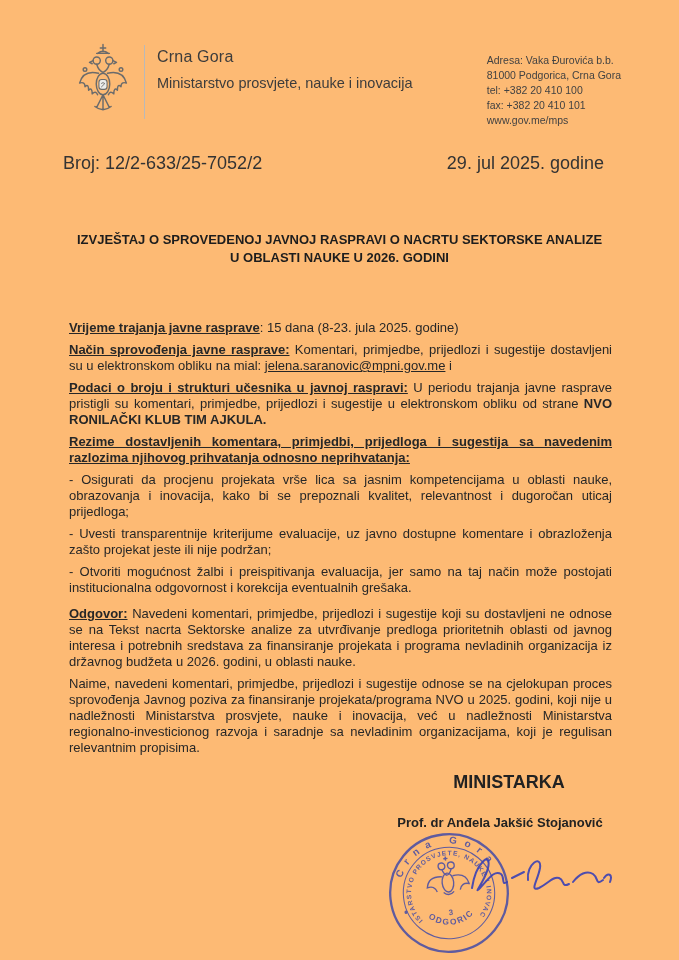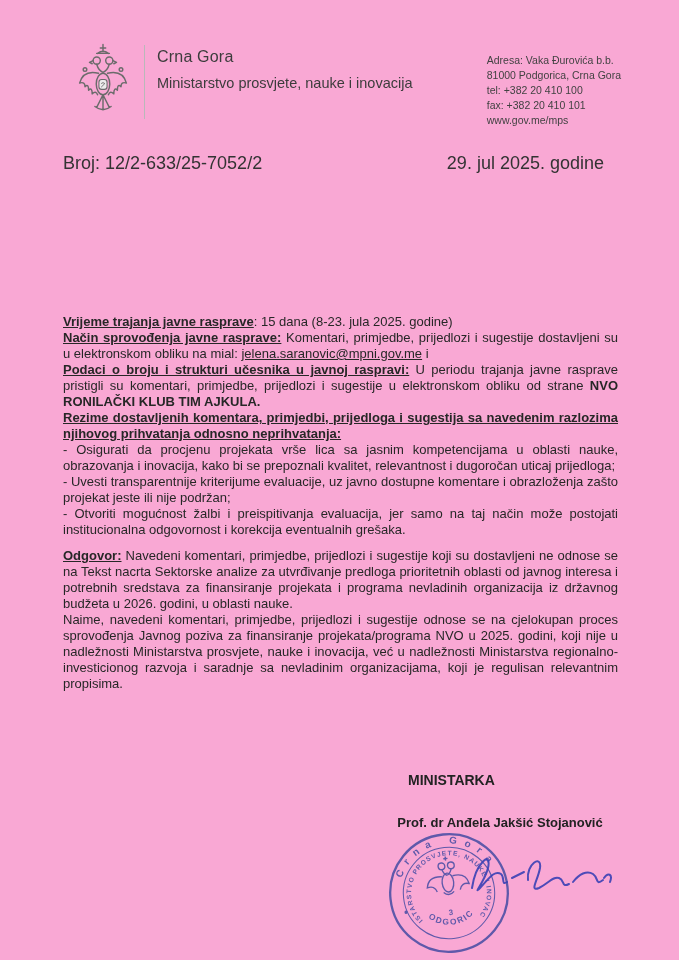--- a/index.html
+++ b/index.html
@@ -1,42 +1,42 @@
 <!DOCTYPE html>
 <html><head>
 <meta charset="utf-8">
 <style>
   html,body{margin:0;padding:0;}
   body{background:#9c9c9c;font-family:"Liberation Sans","DejaVu Sans",sans-serif;}
   .page{
-    position:relative;width:679px;height:960px;background:#f9a8d4;
+    position:relative;width:679px;height:960px;background:#fdba74;
     margin:0 auto;overflow:hidden;color:#2e2e2e;
     box-shadow:0 0 6px rgba(0,0,0,.35);
   }
   
   .letterhead{position:absolute;top:42px;left:76px;right:58px;display:flex;align-items:flex-start;}
   .coa{flex:0 0 auto;}
   .lh-divider{width:1px;background:#b9b9b9;height:74px;margin:3px 12px 0 14px;}
   .ministry-block{flex:1 1 auto;padding-top:6px;}
   .country-name{font-size:16px;color:#3c3c3c;letter-spacing:.2px;}
   .ministry-name{font-size:14.5px;color:#3c3c3c;margin-top:9px;}
   .address-block{flex:0 0 auto;font-size:10.5px;line-height:15px;color:#424242;padding-top:11px;}
   
   .meta-row{position:absolute;top:153px;left:63px;right:75px;display:flex;justify-content:space-between;font-size:18px;color:#333;}
   
   .doc-title{position:absolute;top:231px;left:40px;right:40px;text-align:center;font-weight:bold;font-size:13px;line-height:18px;color:#1d1d1d;}
   
   .body-text{position:absolute;top:314px;left:63px;width:555px;font-size:13px;line-height:16px;text-align:justify;color:#272727;}
-  .body-text p{margin:0;}
+  .body-text p{margin:6px;}
   .b{font-weight:bold;}
   .u{text-decoration:underline;}
   .email{color:#272727;text-decoration:underline;}
   .response-block{margin-top:10px;}
   
-  .minister-role{position:absolute;top:772px;left:408px;width:160px;font-weight:bold;font-size:14px;color:#222;}
+  .minister-role{position:absolute;top:772px;left:429px;width:160px;text-align:center;font-weight:bold;font-size:18px;color:#222;}
   .minister-name{position:absolute;top:815px;left:370px;width:260px;text-align:center;font-weight:bold;font-size:13px;color:#222;}
   .stamp{position:absolute;top:830px;left:386px;}
   .handwriting{position:absolute;top:842px;left:466px;}
 </style>
 </head>
 <body>
 
 <div class="page">
 
   <div class="letterhead">
@@ -72,20 +72,24 @@
       <div>fax: +382 20 410 101</div>
       <div>www.gov.me/mps</div>
     </div>
   </div>
 
   <div class="meta-row">
     <span>Broj: 12/2-633/25-7052/2</span>
     <span>29. jul 2025. godine</span>
   </div>
 
+  <div class="doc-title">
+    <div>IZVJEŠTAJ O SPROVEDENOJ JAVNOJ RASPRAVI O NACRTU SEKTORSKE ANALIZE</div>
+    <div>U OBLASTI NAUKE U 2026. GODINI</div>
+  </div>
 
   <div class="body-text">
     <p><span class="b u">Vrijeme trajanja javne rasprave</span><span>: 15 dana (8-23. jula 2025. godine)</span></p>
     <p><span class="b u">Način sprovođenja javne rasprave:</span><span>  Komentari, primjedbe, prijedlozi i sugestije dostavljeni su u elektronskom obliku na mial: </span><span class="email">jelena.saranovic@mpni.gov.me</span><span> i </span><br></p>
     <p><span class="b u">Podaci o broju i strukturi učesnika u javnoj raspravi:</span><span> U periodu trajanja javne rasprave pristigli su komentari, primjedbe, prijedlozi i sugestije u elektronskom obliku od strane </span><span class="b">NVO RONILAČKI KLUB TIM AJKULA.</span></p>
     <p><span class="b u">Rezime dostavljenih komentara, primjedbi, prijedloga i sugestija sa navedenim razlozima njihovog prihvatanja odnosno neprihvatanja:</span></p>
     <p>- Osigurati da procjenu projekata vrše lica sa jasnim kompetencijama u oblasti nauke, obrazovanja i inovacija, kako bi se prepoznali kvalitet, relevantnost i dugoročan uticaj prijedloga;</p>
     <p>- Uvesti transparentnije kriterijume evaluacije, uz javno dostupne komentare i obrazloženja zašto projekat jeste ili nije podržan;</p>
     <p>- Otvoriti mogućnost žalbi i preispitivanja evaluacija, jer samo na taj način može postojati institucionalna odgovornost i korekcija eventualnih grešaka.</p>
     <div class="response-block">

